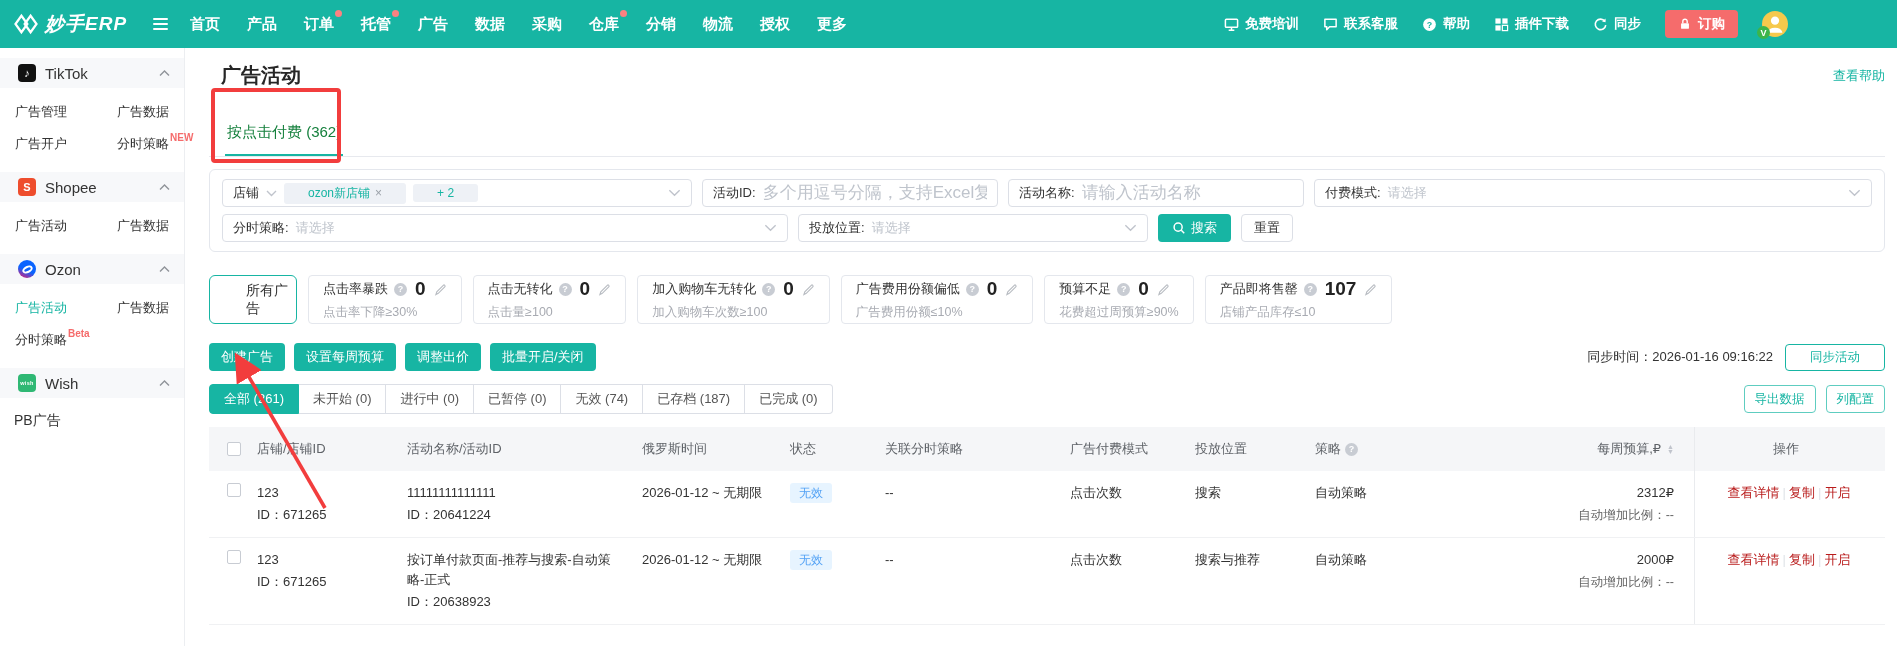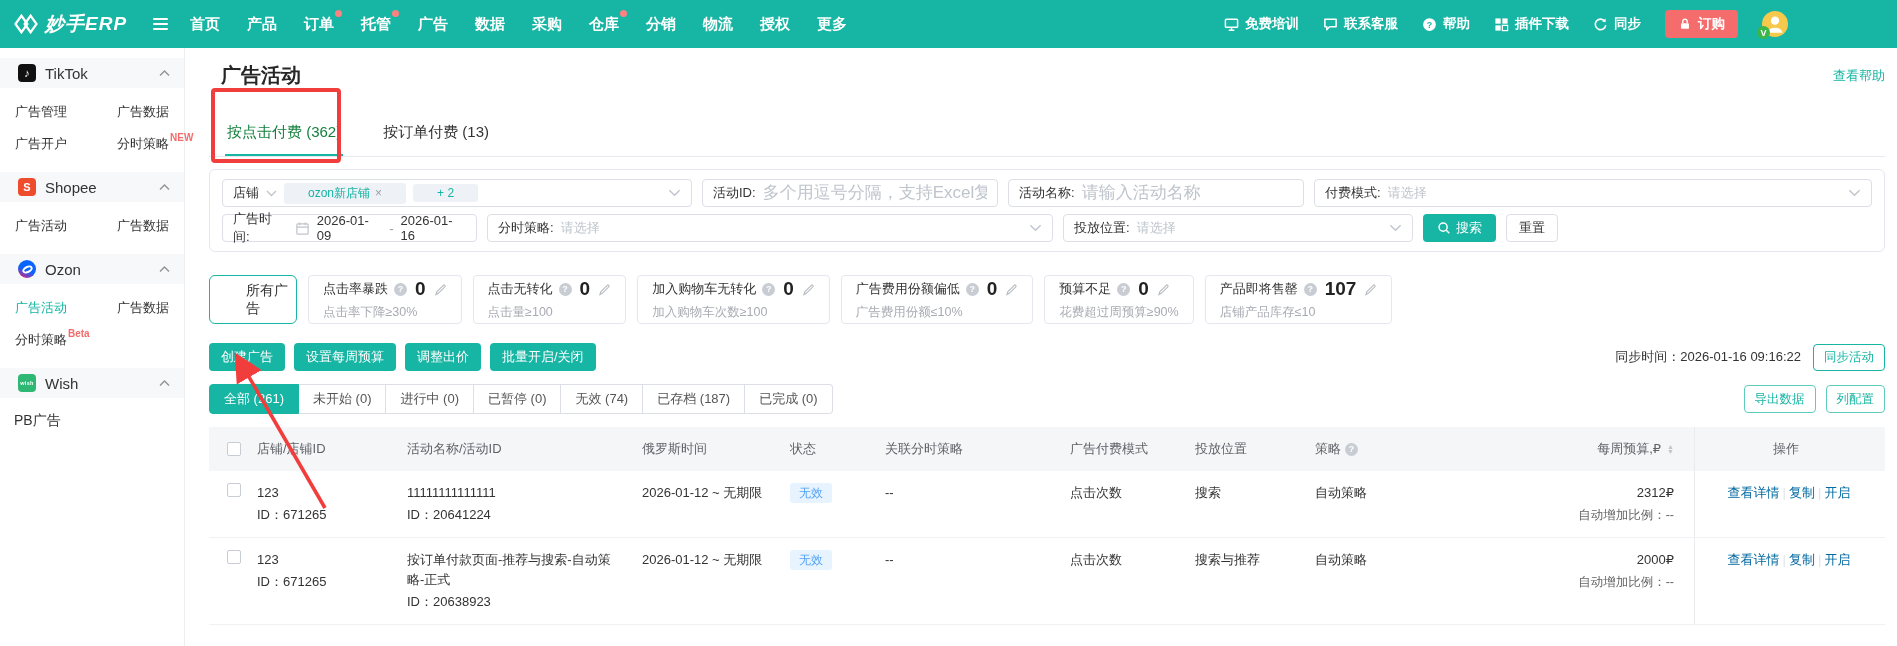--- a/index.html
+++ b/index.html
@@ -99,21 +99,21 @@
     justify-content:center; flex-shrink:0; }
   .qmark::before { content:"?"; }
 
   
   .actions-row { margin-top:19px; display:flex; align-items:center; gap:9px; }
   .act-btn { background:#17b5a3; color:#fff; border:none; border-radius:4px; height:28px;
     padding:0 12px; font-size:13px; cursor:pointer; }
   .sync-area { margin-left:auto; display:flex; align-items:center; gap:12px;
     font-size:13px; color:#333; }
   .sync-btn { border:1px solid #17b5a3; color:#17b5a3; background:#fff; border-radius:4px;
-    height:27px; padding:0 10px; font-size:12.5px; cursor:pointer; }
+    height:27px; padding:0 24px; font-size:12.5px; cursor:pointer; }
 
   
   .status-row { margin-top:13px; display:flex; align-items:center; }
   .seg { display:flex; }
   .seg-item { height:30px; padding:0 14px; display:flex; align-items:center; font-size:13px;
     color:#555; background:#fff; border:1px solid #dcdfe6; border-left:none; cursor:pointer;
     white-space:nowrap; }
   .seg-item:first-child { border-left:1px solid #dcdfe6; border-radius:4px 0 0 4px; }
   .seg-item:last-child { border-radius:0 4px 4px 0; }
   .seg-item.active { background:#17b5a3; border-color:#17b5a3; color:#fff; }
@@ -133,21 +133,21 @@
   .t-row > div { padding:12px 8px 12px 0; line-height:20px; }
   .cell-check, .hd-check { padding-left:18px !important; }
   .cbox { display:inline-block; width:14px; height:14px; border:1px solid #c8ccd3;
     border-radius:2px; background:#fff; cursor:pointer; }
   .sub-line { margin-top:2px; }
   .badge-invalid { display:inline-block; background:#e7f4ff; color:#53a2f5; font-size:12px;
     padding:2px 9px; border-radius:3px; line-height:16px; }
   .cell-budget { text-align:right; padding-right:20px !important; }
   .budget-sub { color:#666; font-size:12.5px; margin-top:2px; }
   .cell-ops { border-left:1px solid #e9ebee; text-align:center; padding-left:6px !important; }
-  .op-link { color:#0369a1; cursor:pointer; margin:0 3px; white-space:nowrap; }
+  .op-link { color:#b91c1c; cursor:pointer; margin:0 3px; white-space:nowrap; }
   .sep { color:#e0e3e8; }
   .sort-ico { display:inline-flex; flex-direction:column; line-height:5px; font-size:7px;
     color:#c0c4cc; margin-left:2px; cursor:pointer; }
 
   
   .anno-box { position:absolute; left:211px; top:88px; width:130px; height:75px;
     border:4px solid #f23d3d; border-radius:4px; pointer-events:none; z-index:60; }
   .anno-arrow { position:absolute; left:220px; top:346px; pointer-events:none; z-index:60; }
 
   svg { display:block; }
@@ -318,21 +318,20 @@
   </div>
 
   <div class="main">
     <div class="page-header">
       <div class="page-title">广告活动</div>
       <div class="help-link">查看帮助</div>
     </div>
 
     <div class="tabs-row">
       <div class="tab active">按点击付费 (362)</div>
-      <div class="tab">按订单付费 (13)</div>
     </div>
 
     <div class="filter-box">
       <div class="f-row">
         <div class="f-ctrl w-shop">
           <span>店铺</span>
           <svg width="11" height="7" viewBox="0 0 11 7">
               <path d="M1 1 L5.5 5.5 L10 1" stroke="#c0c4cc" stroke-width="1.4" fill="none"></path>
             </svg>
           <span class="tag">
@@ -358,32 +357,20 @@
           <span>付费模式:</span>
           <span class="ph">请选择</span>
           <span class="chev-r">
             <svg width="13" height="8" viewBox="0 0 11 7">
                 <path d="M1 1 L5.5 5.5 L10 1" stroke="#c0c4cc" stroke-width="1.2" fill="none"></path>
               </svg>
           </span>
         </div>
       </div>
       <div class="f-row">
-        <div class="f-ctrl w-time">
-          <span>广告时间:</span>
-          <span>
-            <svg width="15" height="15" viewBox="0 0 16 16">
-                <rect x="2" y="3" width="12" height="11" rx="1" fill="none" stroke="#c0c4cc" stroke-width="1.3"></rect>
-                <path d="M2 6.5 h12 M5 1.6 v3 M11 1.6 v3" stroke="#c0c4cc" stroke-width="1.3"></path>
-              </svg>
-          </span>
-          <span>2026-01-09</span>
-          <span style="color:#999;">-</span>
-          <span>2026-01-16</span>
-        </div>
         <div class="f-ctrl w-tstrat">
           <span>分时策略:</span>
           <span class="ph">请选择</span>
           <span class="chev-r">
             <svg width="13" height="8" viewBox="0 0 11 7">
                 <path d="M1 1 L5.5 5.5 L10 1" stroke="#c0c4cc" stroke-width="1.2" fill="none"></path>
               </svg>
           </span>
         </div>
         <div class="f-ctrl w-place">

